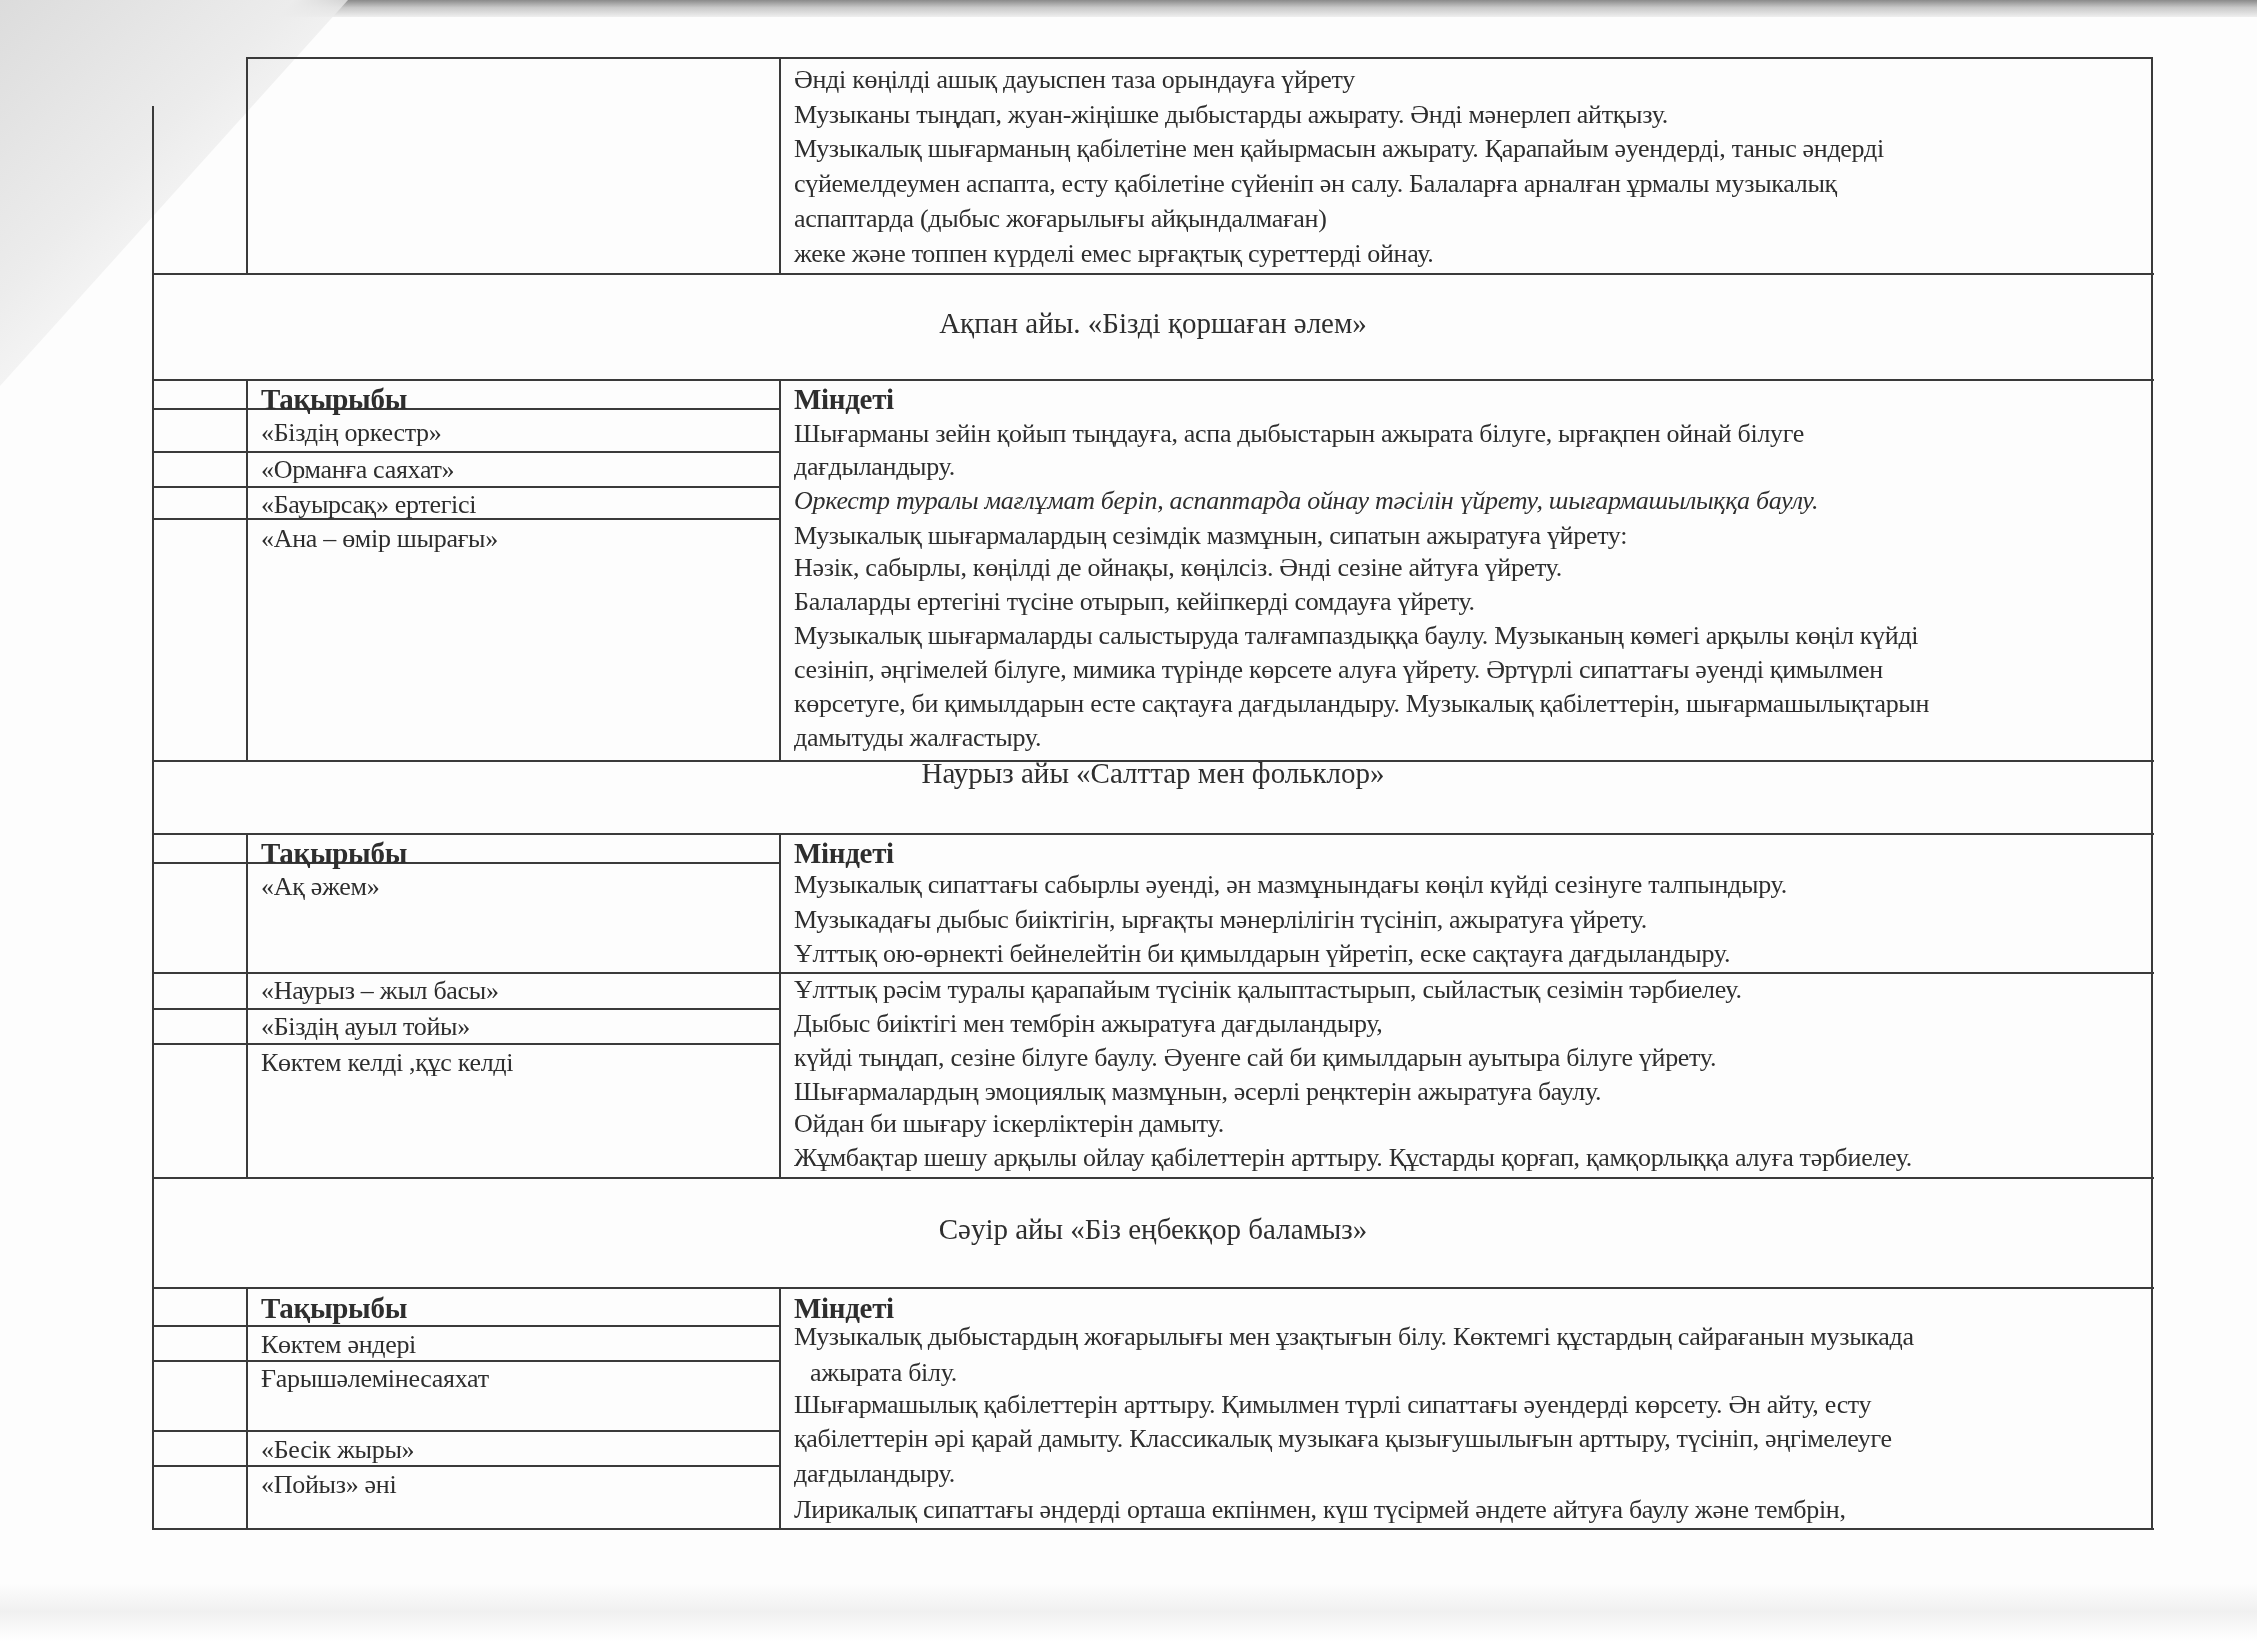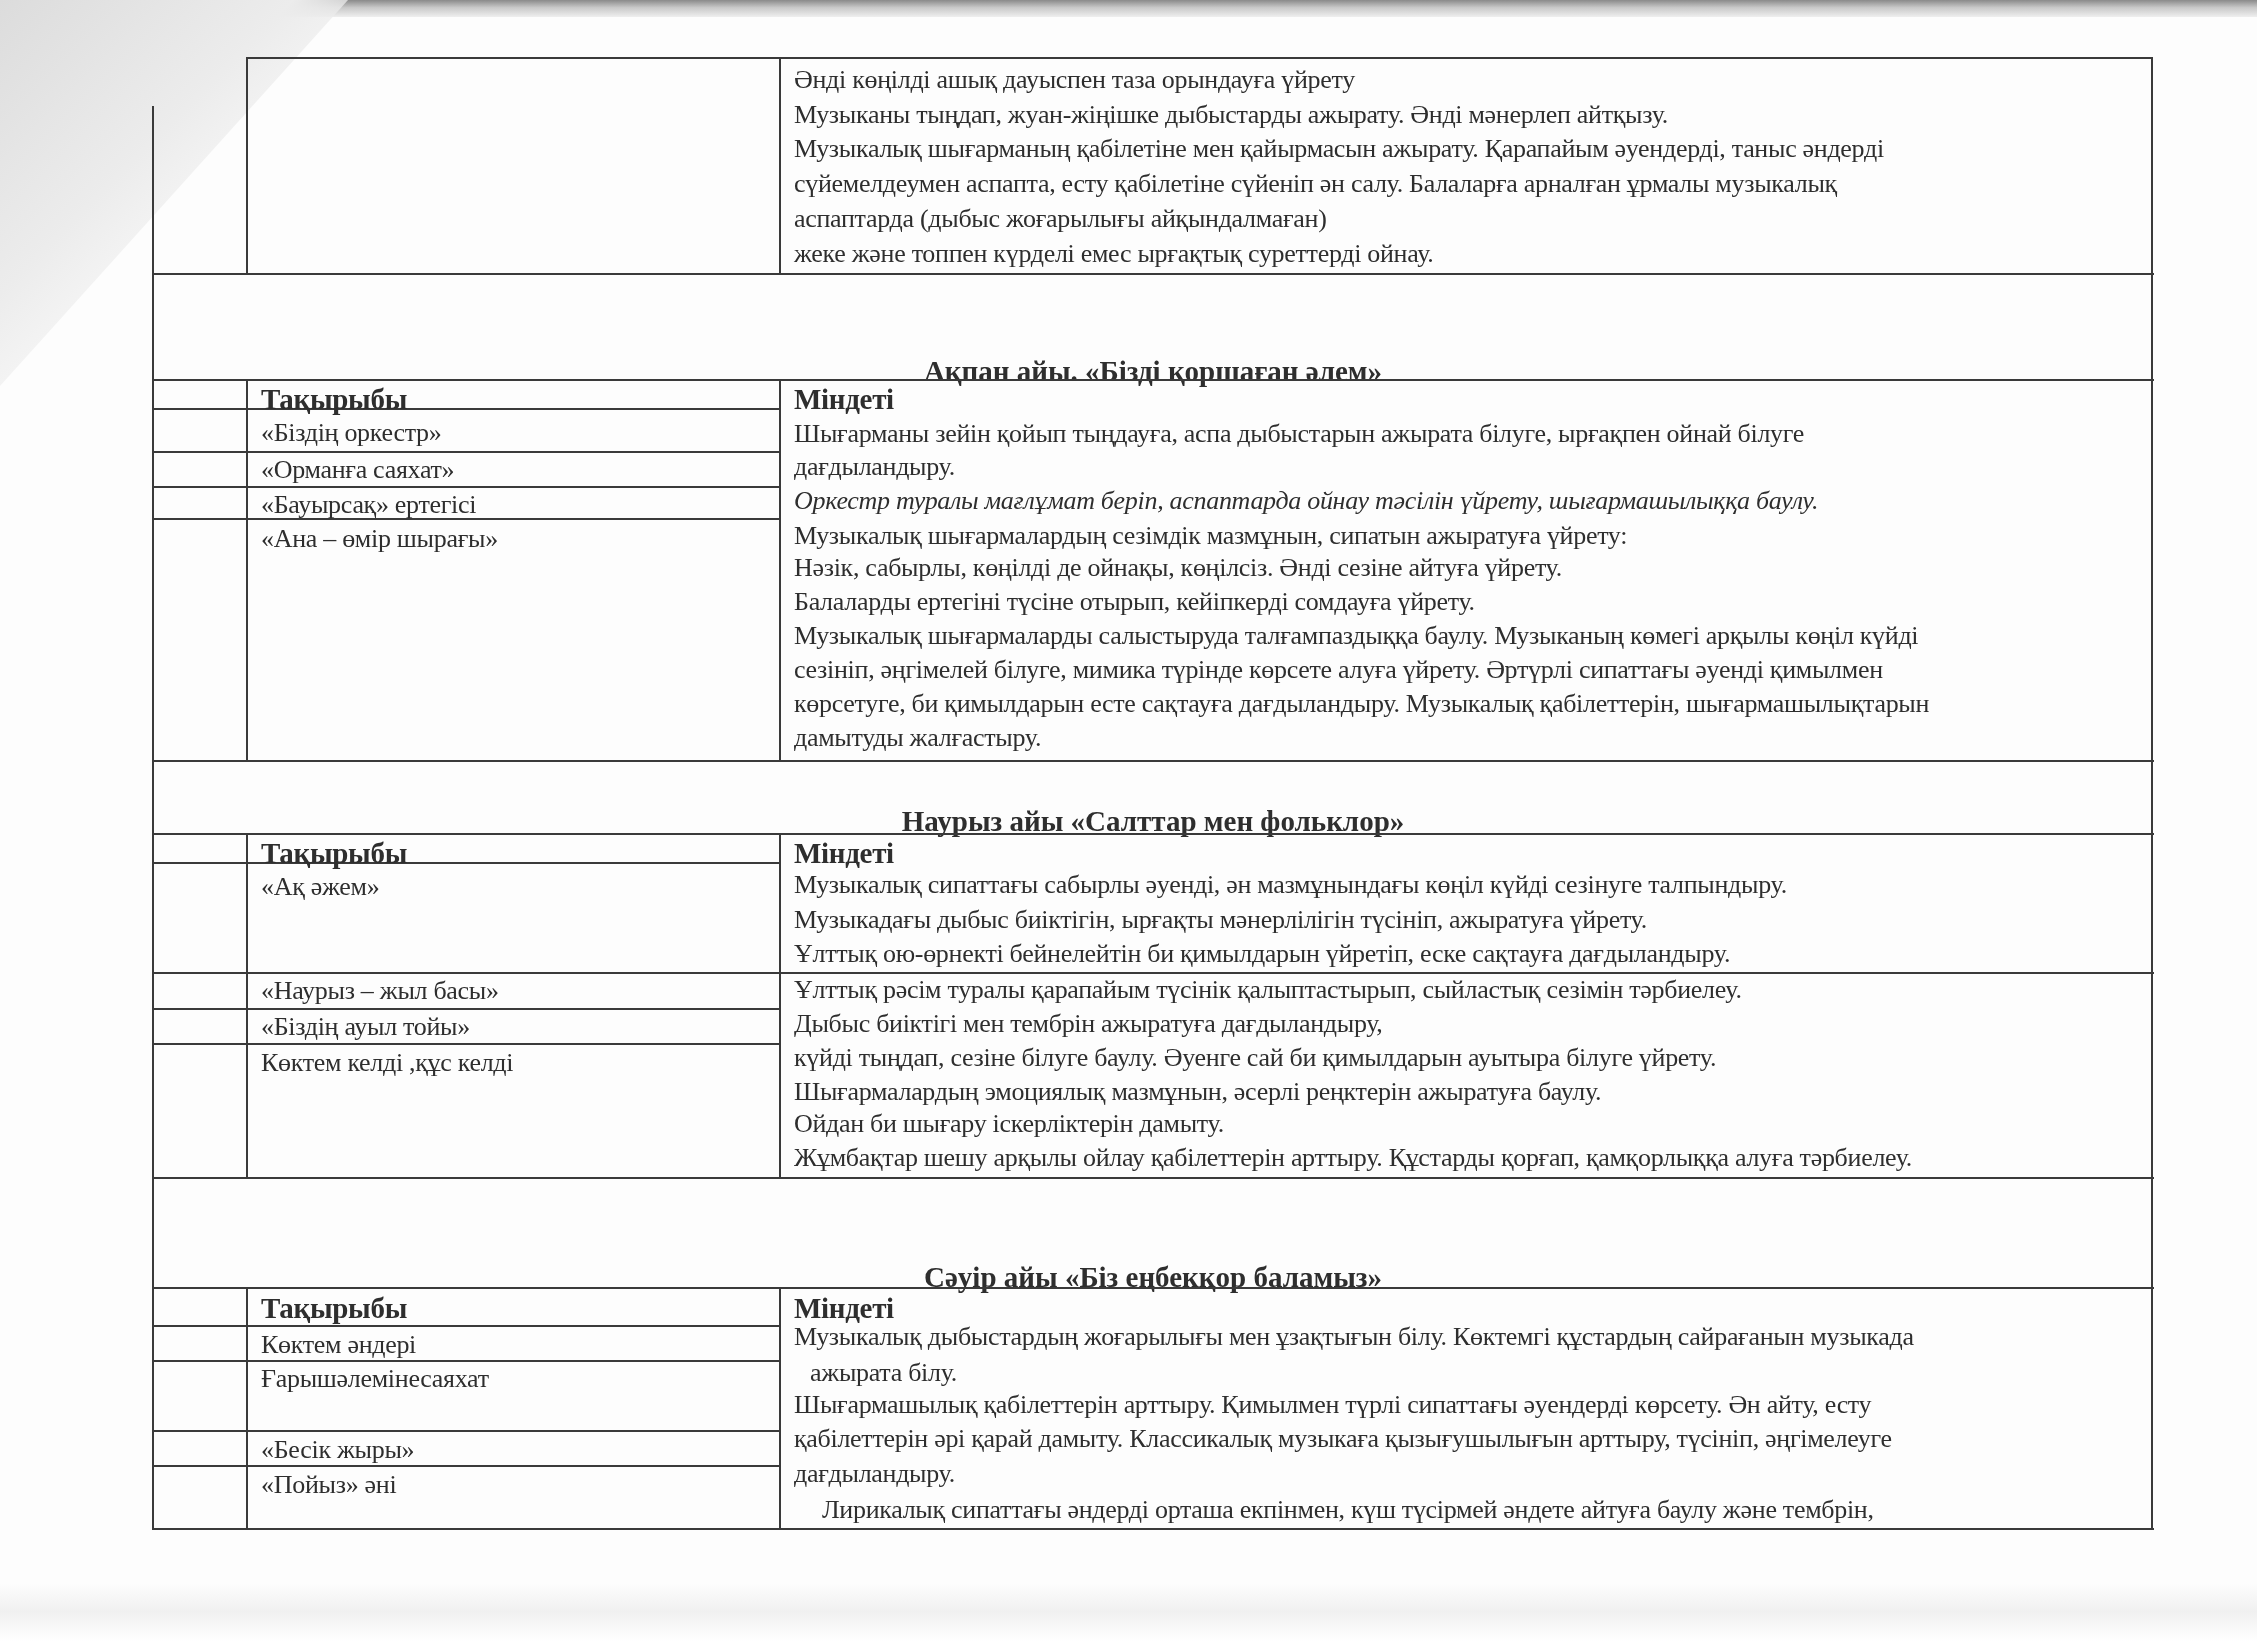--- a/index.html
+++ b/index.html
@@ -23,21 +23,21 @@
     background:linear-gradient(to bottom,rgba(255,255,255,0) 0%,#f0f0f0 50%,#ffffff 100%);
   }
   .line { position:absolute; background:#3a3a3a; }
   .h { height:1.9px; }
   .v { width:1.9px; }
   .txt {
     position:absolute; font-size:26px; line-height:35px; white-space:nowrap;
     letter-spacing:-0.3px;
   }
   .hdr { font-size:29px; font-weight:bold; }
-  .title { font-size:29px; font-weight:bold; position:absolute; text-align:center;margin-top:48px; }
+  .title { font-size:29px; font-weight:normal; position:absolute; text-align:center; }
 </style>
 </head>
 <body>
 
 <div class="scan-top"></div>
 <div class="scan-fold"></div>
 <div class="scan-bottom"></div>
 
 <div id="table">
 
@@ -127,18 +127,18 @@
       <div class="txt hdr" style="left: 794px; top: 1291px;">Міндеті</div>
       <div class="txt" style="left: 261px; top: 1327px;">Көктем әндері</div>
       <div class="txt" style="left: 261px; top: 1361px;">Ғарышәлемінесаяхат</div>
       <div class="txt" style="left: 261px; top: 1432px;">«Бесік жыры»</div>
       <div class="txt" style="left: 261px; top: 1467px;">«Пойыз» әні</div>
       <div class="txt" style="left: 794px; top: 1319px;">Музыкалық дыбыстардың жоғарылығы мен ұзақтығын білу. Көктемгі құстардың сайрағанын музыкада</div>
       <div class="txt" style="left: 794px; top: 1355px; margin-left: 16px;">ажырата білу.</div>
       <div class="txt" style="left: 794px; top: 1387px; text-align: center;">Шығармашылық қабілеттерін арттыру. Қимылмен түрлі сипаттағы әуендерді көрсету. Ән айту, есту</div>
       <div class="txt" style="left: 794px; top: 1421px;">қабілеттерін әрі қарай дамыту. Классикалық музыкаға қызығушылығын арттыру, түсініп, әңгімелеуге</div>
       <div class="txt" style="left: 794px; top: 1456px;">дағдыландыру.</div>
-      <div class="txt" style="left: 794px; top: 1492px; margin-left: 28px;">Лирикалық сипаттағы әндерді орташа екпінмен, күш түсірмей әндете айтуға баулу және тембрін,</div>
+      <div class="txt" style="left: 794px; top: 1492px;">Лирикалық сипаттағы әндерді орташа екпінмен, күш түсірмей әндете айтуға баулу және тембрін,</div>
     </div>
 
   <div class="line h" style="left:152px;top:1528px;width:2002px;"></div>
 </div>
 
 
 </body></html>

